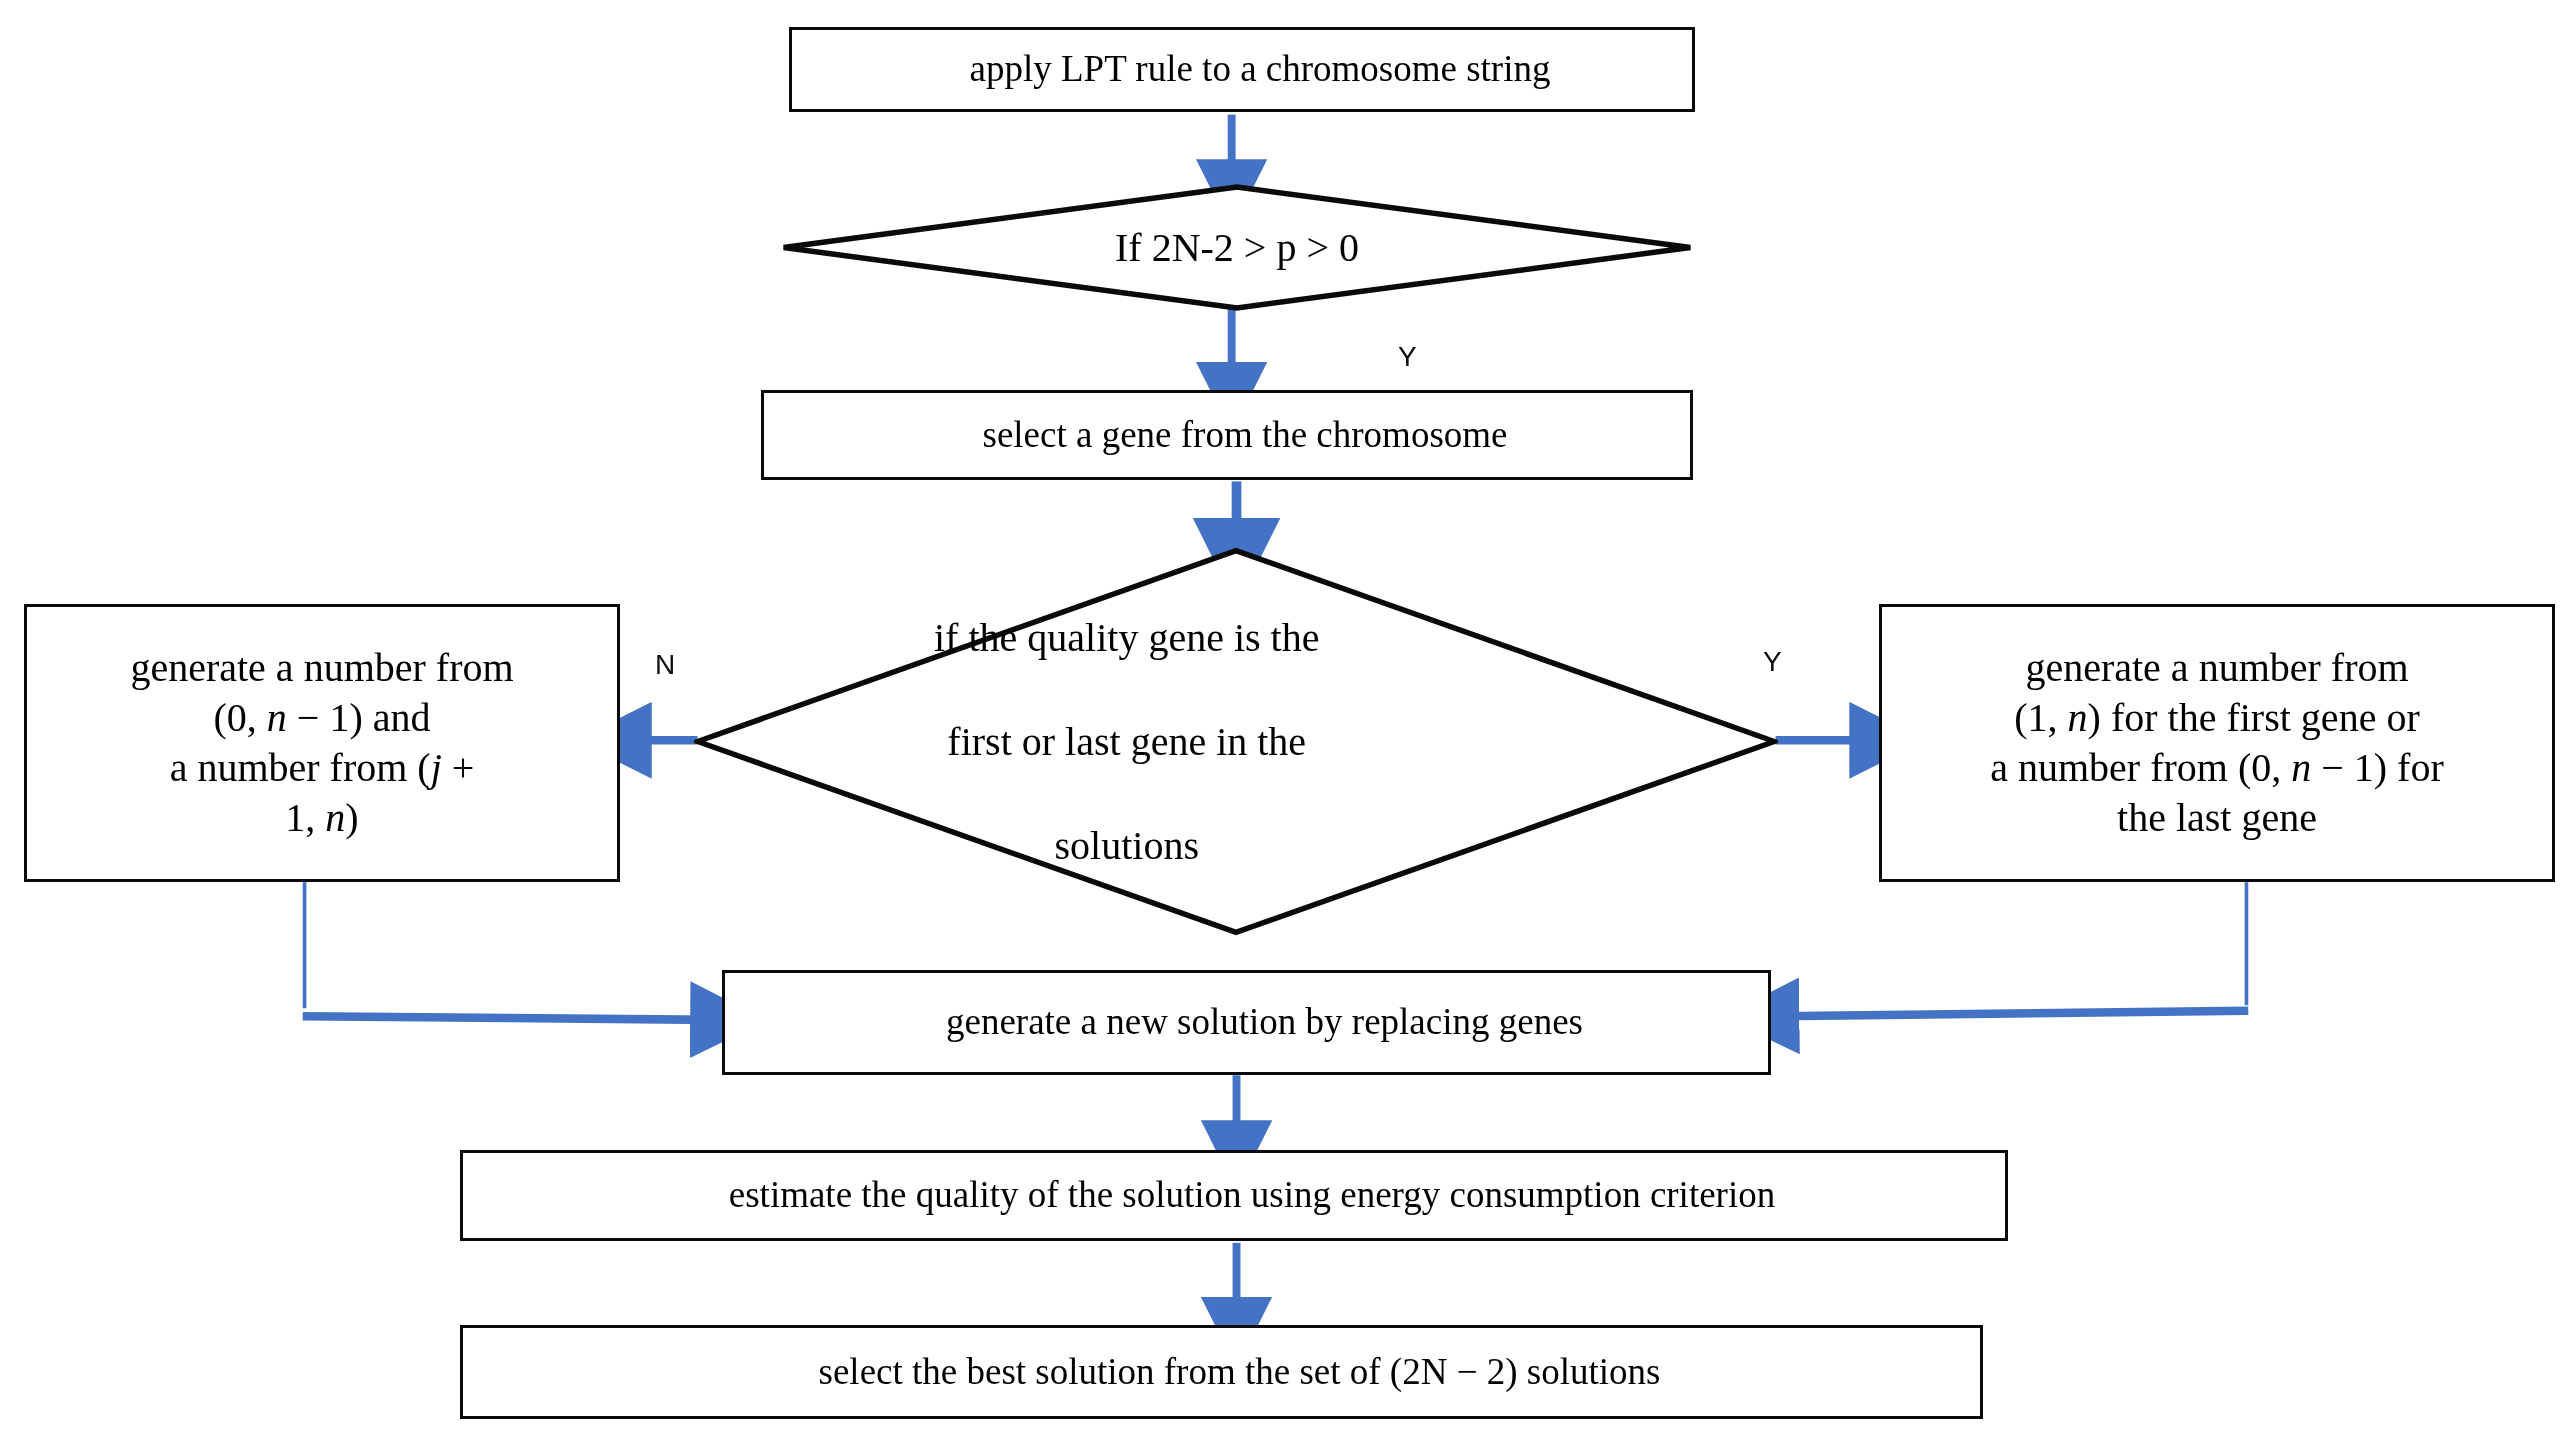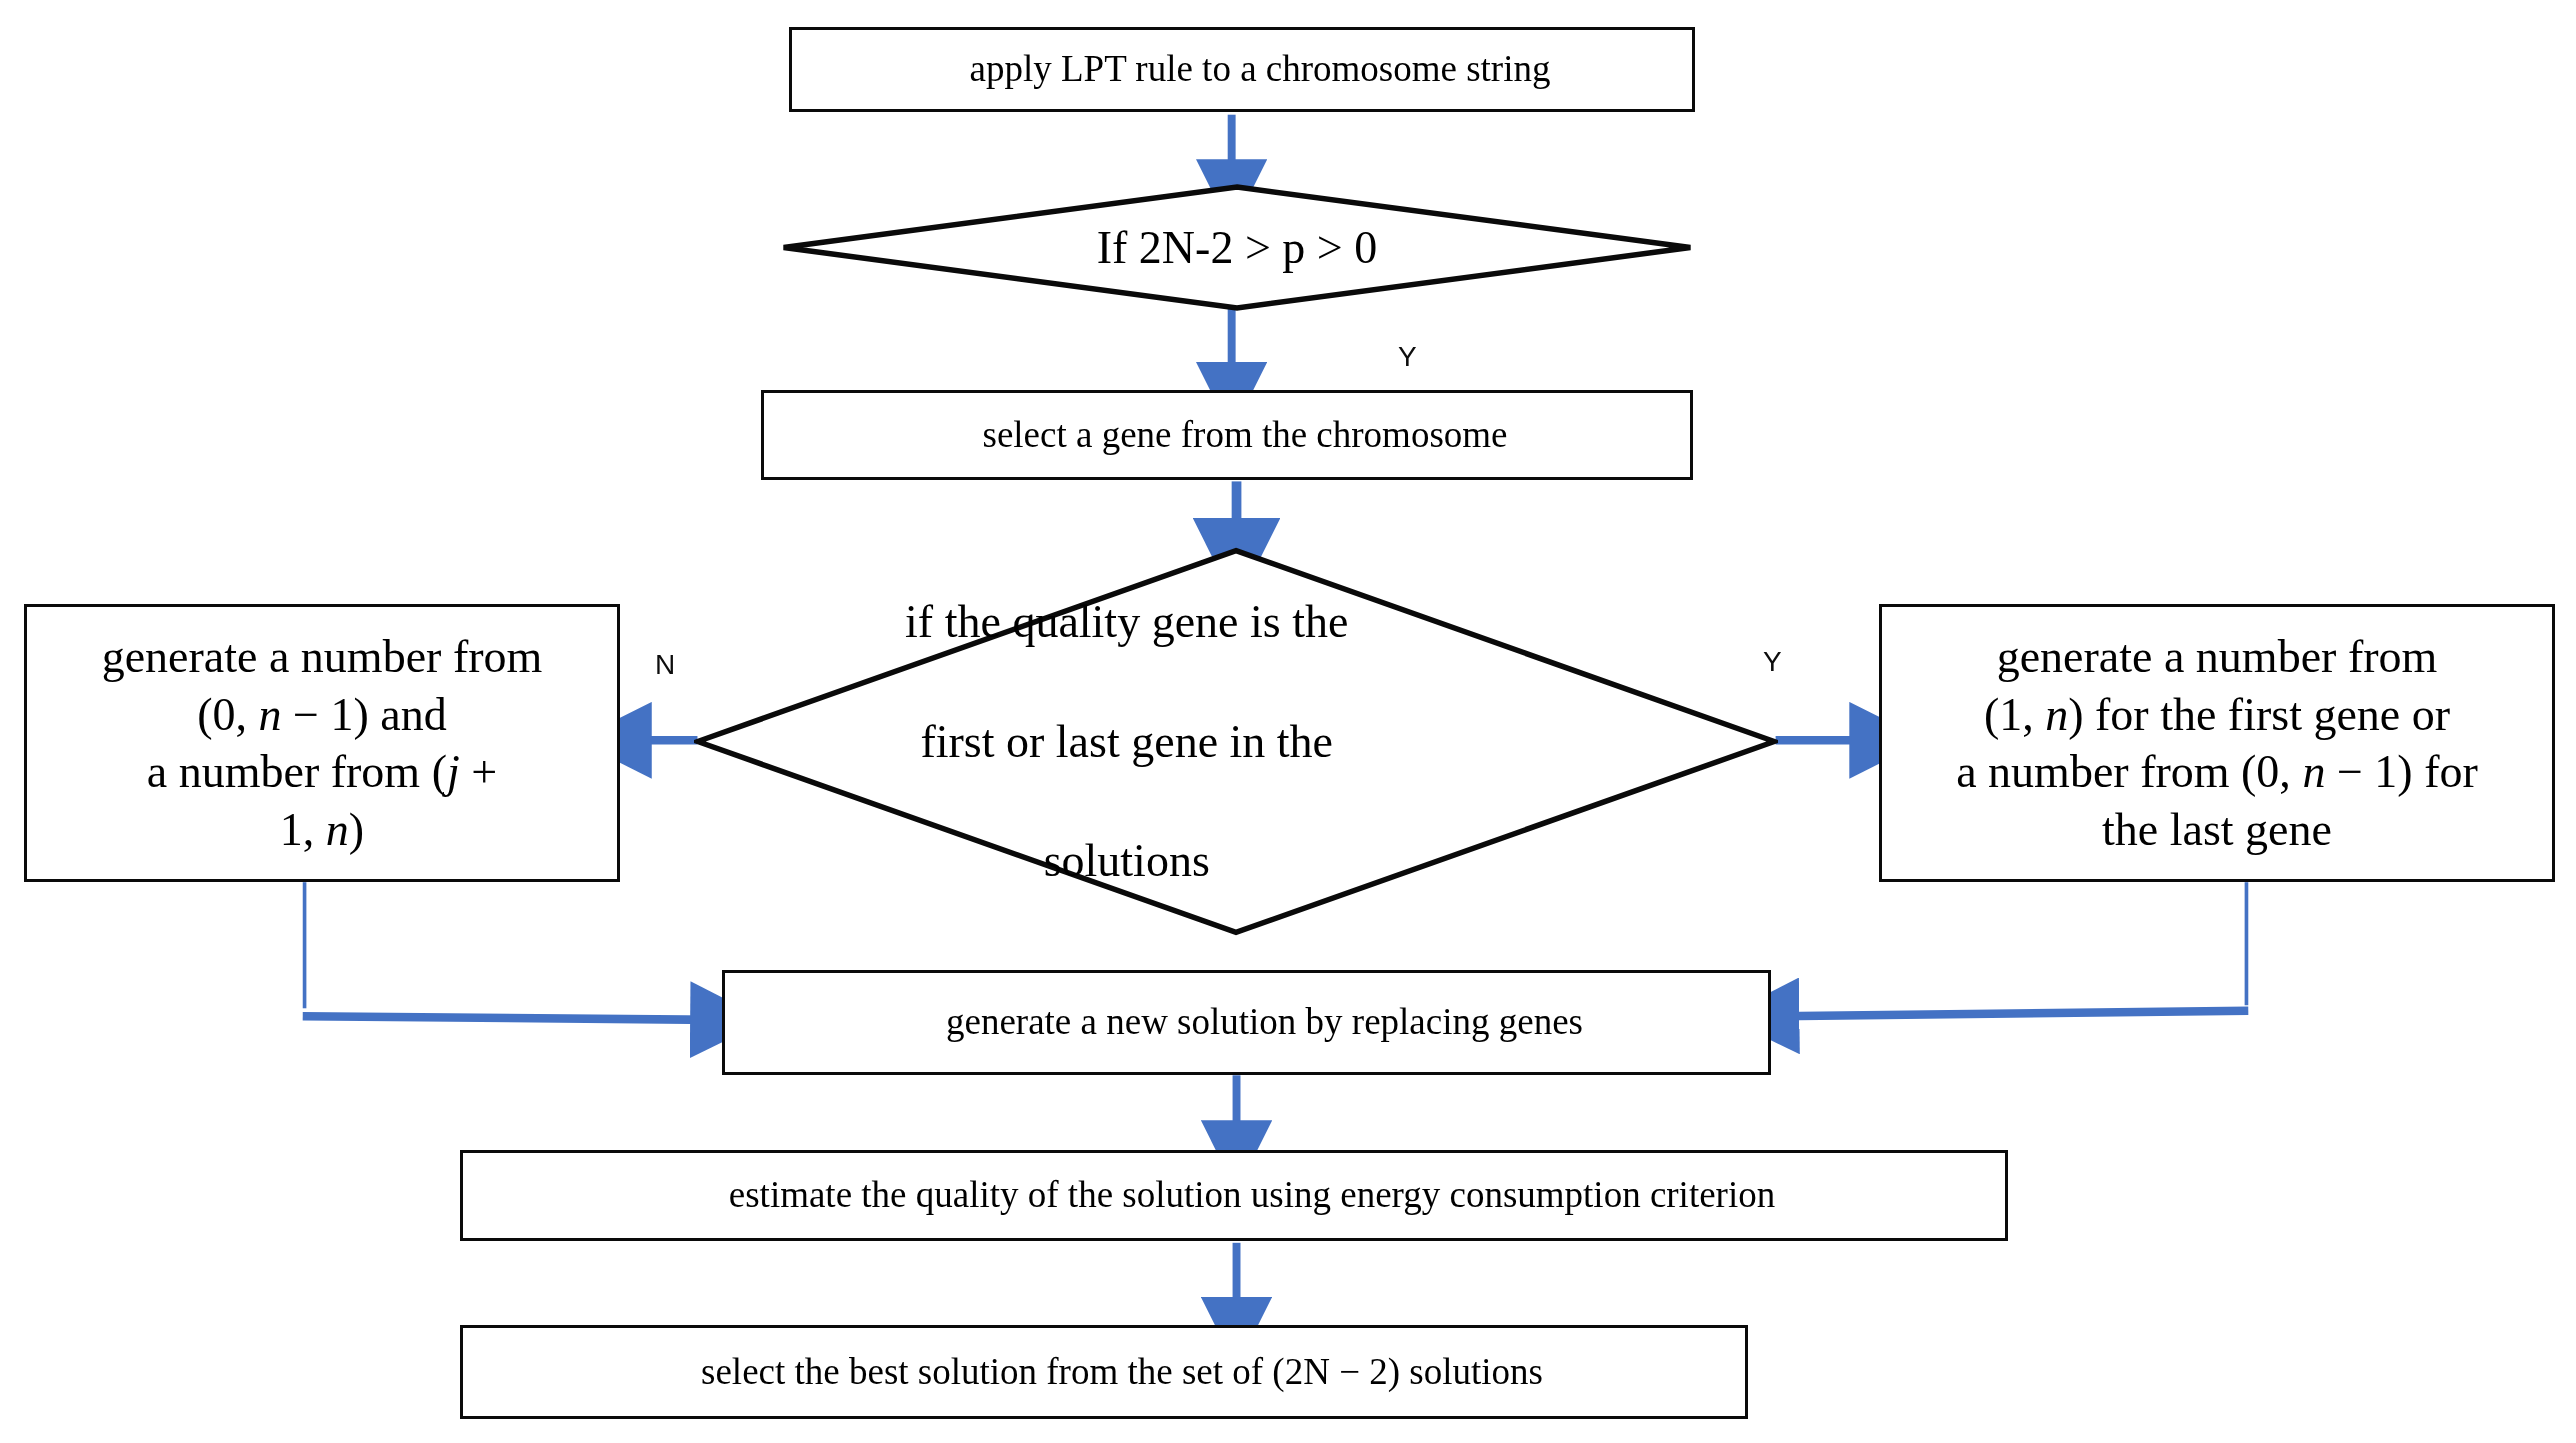--- a/index.html
+++ b/index.html
@@ -26,21 +26,21 @@
     text-align: center;
     color: #000000;
     line-height: 1.25;
     z-index: 5;
   }
   .node .txt {
     display: block;
     width: 100%;
     padding: 0 8.5px;
   }
-  .f58 { font-size: 46px; }
+  .f58 { font-size: 40px; }
   .f60 { font-size: 37px; padding-left: 36px; }
 
   .mi { font-style: italic; }
 
   
   .diamond {
     position: absolute;
     z-index: 4;
   }
   .diamond svg {
@@ -174,18 +174,18 @@
   </div>
 
   <div class="node f60" style="left:722px; top:970px; width:1049px; height:105px;justify-content:center;">
     <span class="txt">generate a new solution by replacing genes</span>
   </div>
 
   <div class="node f60" style="left:460px; top:1150px; width:1548px; height:91px;">
     <span class="txt">estimate the quality of the solution using energy consumption criterion</span>
   </div>
 
-  <div class="node f60" style="left:460px; top:1325px; width:1288px; height:94px;">
+  <div class="node f60" style="left:460px; top:1325px; width:1523px; height:94px;">
     <span class="txt">select the best solution from the set of (2N − 2) solutions</span>
   </div>
 
 </div>
 
 
 </body></html>

